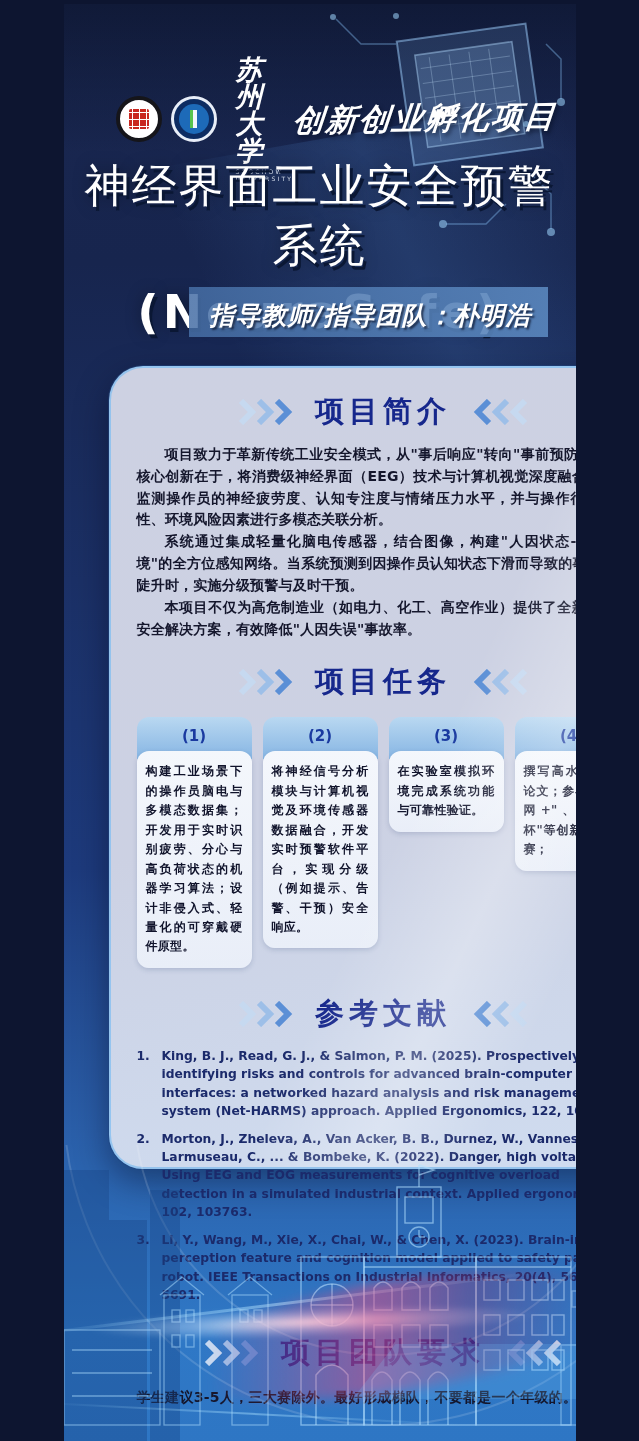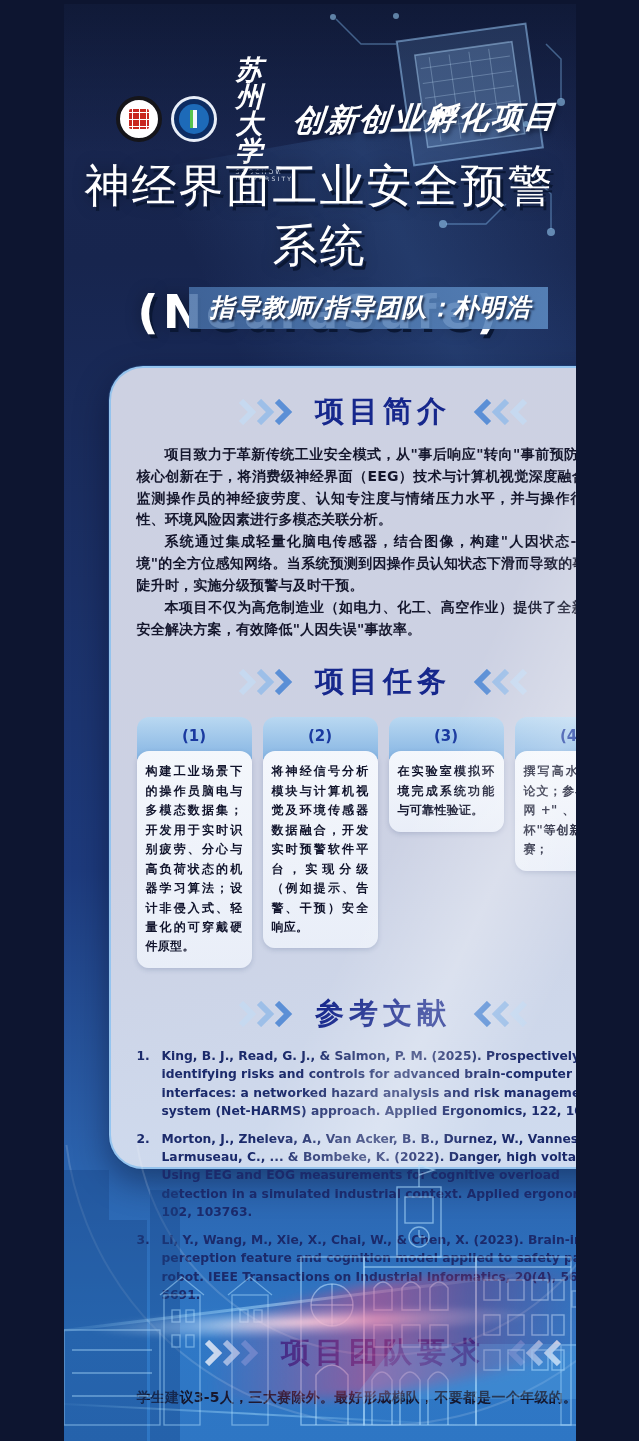--- a/index.html
+++ b/index.html
@@ -46,21 +46,21 @@
     text-shadow:2px 3px 4px rgba(5,12,30,.6);white-space:nowrap;}
 
   
   .title-wrap{position:absolute;top:152px;left:0;right:0;text-align:center;color:#fff;}
   .title-line1{font-size:45px;font-weight:400;letter-spacing:2px;
     text-shadow:3px 4px 0 #0a1734,0 0 16px rgba(0,0,0,.35);}
   .title-line2{font-size:47px;font-weight:900;letter-spacing:4px;margin-top:8px;
     text-shadow:3px 4px 0 #0a1734,0 0 16px rgba(0,0,0,.35);}
   .advisor-badge{position:absolute;top:283px;right:28px;background:linear-gradient(90deg,rgba(70,110,165,.85),rgba(90,135,190,.9));
     color:#fff;font-size:25px;font-weight:bold;font-style:italic;letter-spacing:1px;
-    padding:4px 16px 5px 20px;text-shadow:2px 2px 2px rgba(8,16,38,.7);}
+    padding:12px 16px 5px 20px;text-shadow:2px 2px 2px rgba(8,16,38,.7);}
 
   
   .card{position:absolute;top:362px;left:45px;width:549px;height:803px;border-radius:34px;
     background:linear-gradient(170deg,#cdd1e2 0%,var(--card-bg) 55%,#cfdcf0 100%);
     border:2px solid rgba(130,190,240,.75);
     box-shadow:0 0 0 1px rgba(30,70,130,.5),0 12px 34px rgba(0,5,25,.4);
     padding:24px 26px;}
   .card-sheen{position:absolute;inset:0;border-radius:32px;pointer-events:none;
     background:linear-gradient(115deg,rgba(255,255,255,0) 55%,rgba(255,255,255,.28) 68%,rgba(255,255,255,0) 80%);}
   .section-header{display:flex;align-items:center;justify-content:center;gap:14px;}

